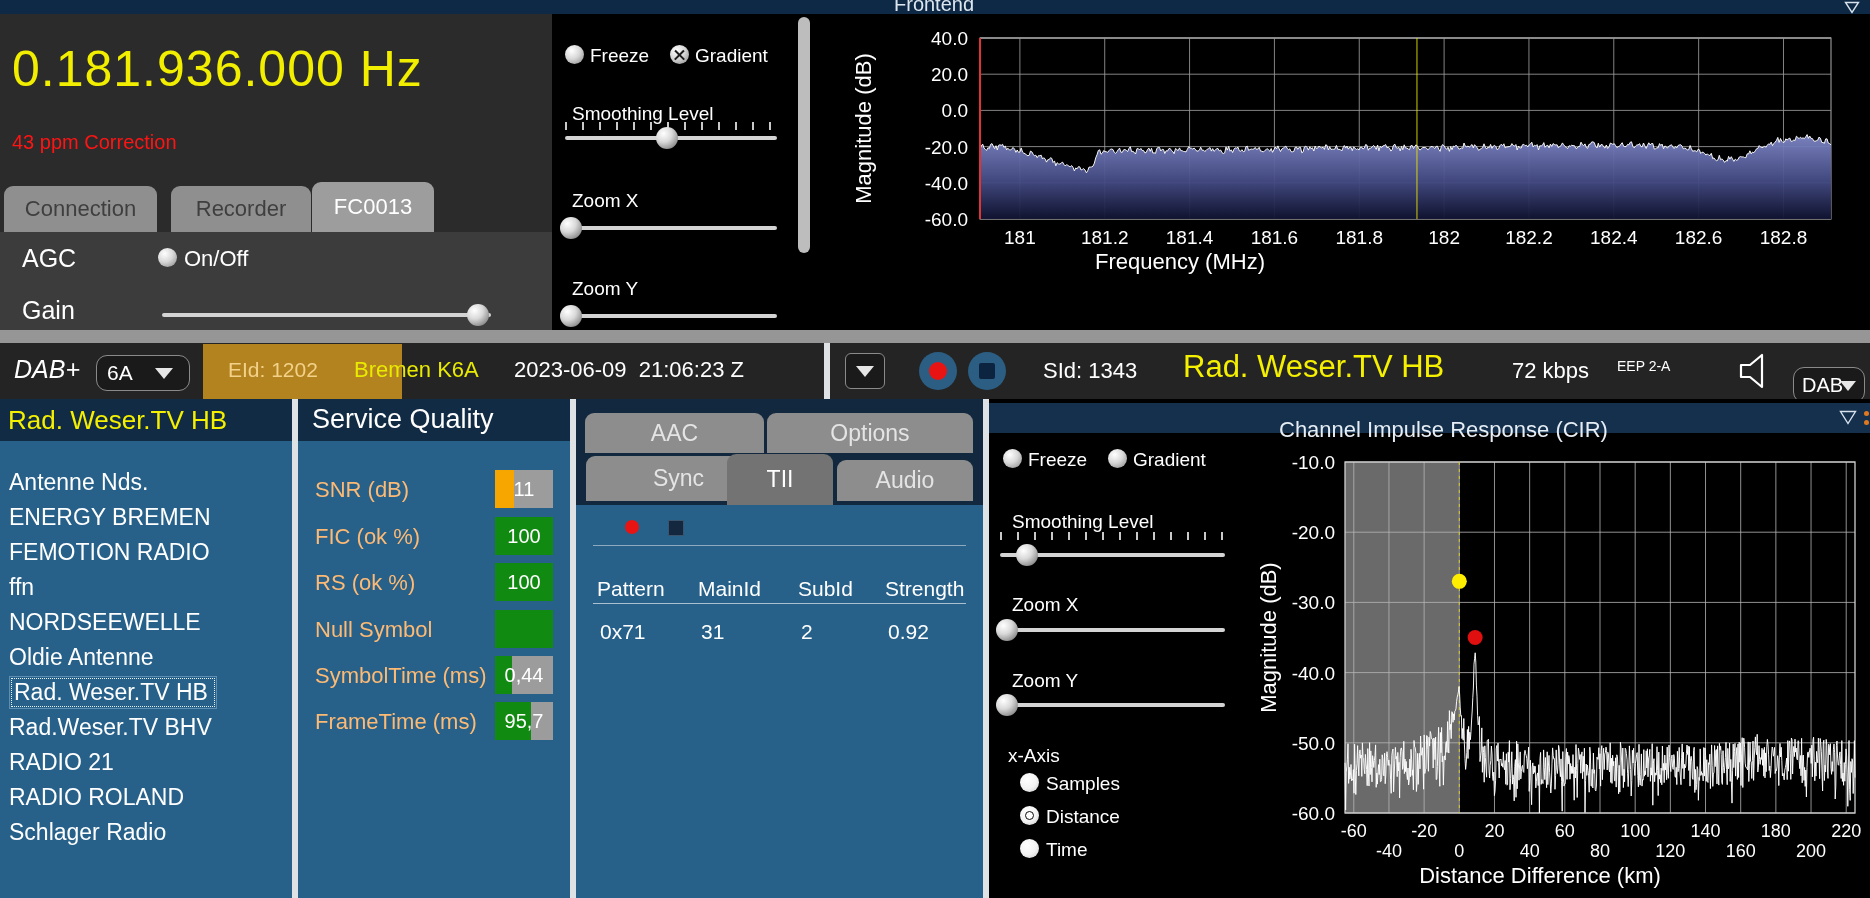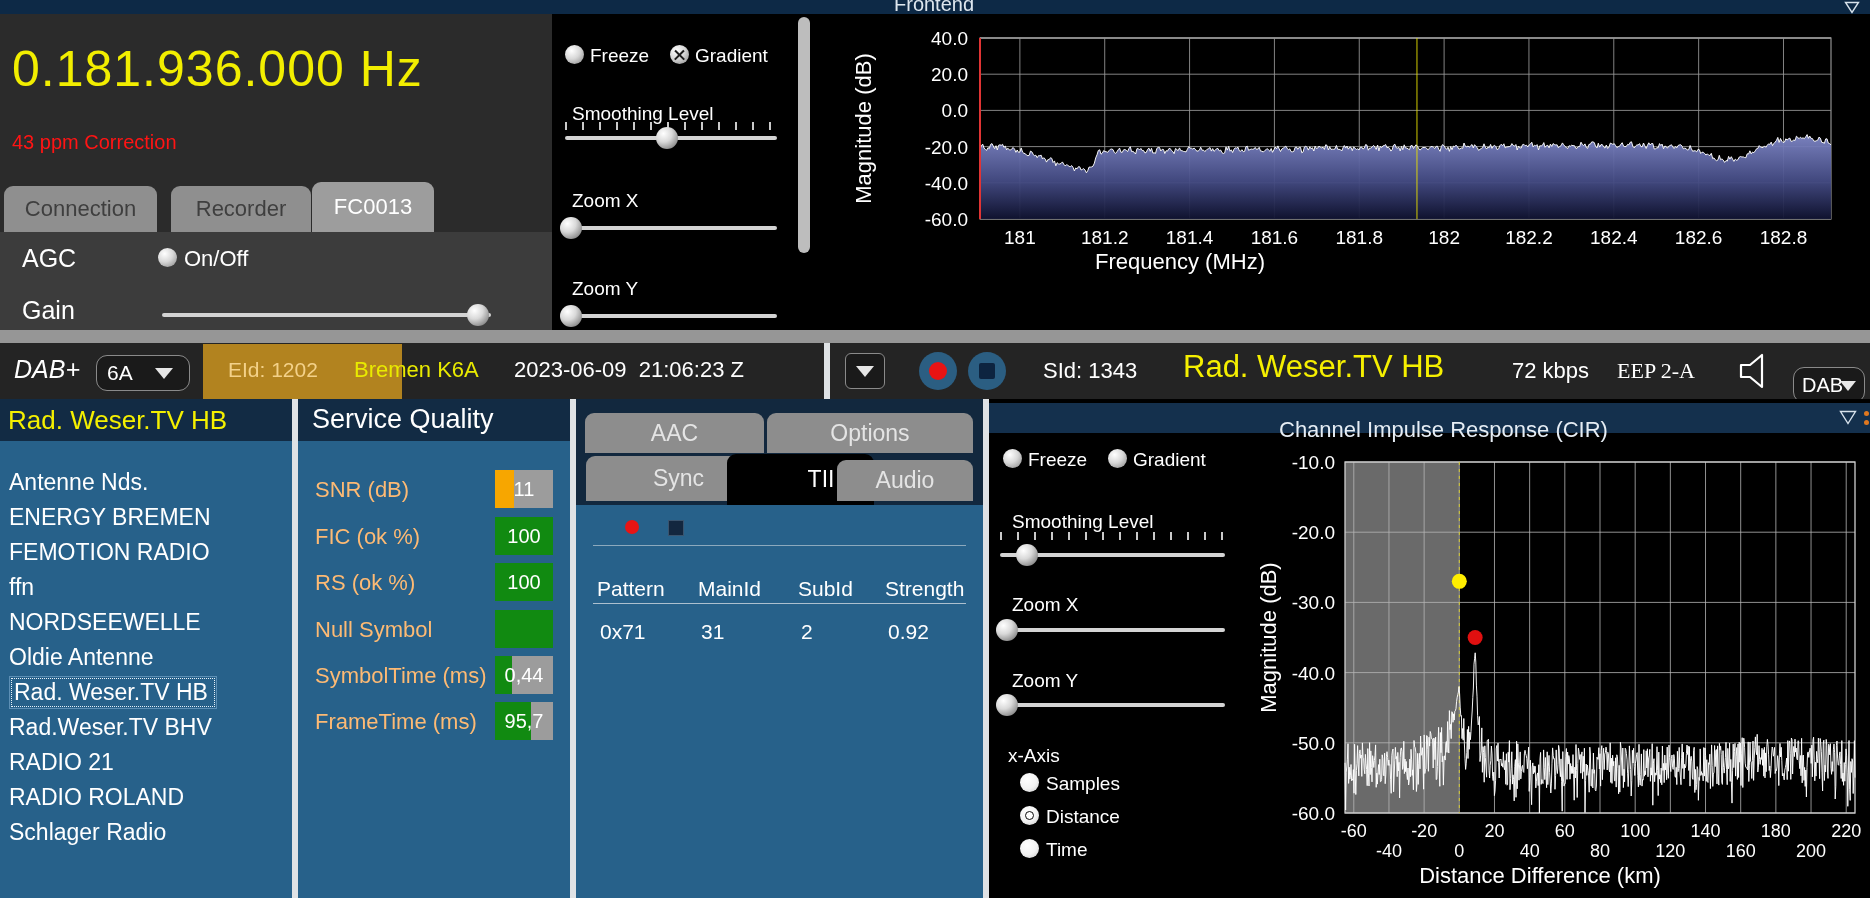--- a/index.html
+++ b/index.html
@@ -48,21 +48,21 @@
   .navyhdr{position:absolute;background:#122b44;}
   .bluebody{position:absolute;background:#27618a;}
   .stitem{height:35px;line-height:35px;padding-left:9px;font-size:23px;color:#fff;white-space:nowrap;}
   .stitem .sel{border:1px solid #5d8fb5;outline:1px dotted #e8f2fa;outline-offset:-3px;padding:2px 8px 3px 4px;}
   .sqlabel{position:absolute;font-size:22px;color:#fdba74;white-space:nowrap;}
   .sqbar{position:absolute;width:58px;height:38px;background:#9c9c9c;overflow:hidden;}
   .sqbar .fill{position:absolute;left:0;top:0;bottom:0;}
   .sqbar .val{position:absolute;left:0;right:0;top:0;bottom:0;display:flex;align-items:center;justify-content:center;
       font-size:20px;color:#fff;}
   .tiitab{position:absolute;border-radius:9px 9px 0 0;background:#8d8d8d;color:#e4e4e4;font-size:23px;text-align:center;}
-  .tiitab.active{background:#000000;color:#ffffff;padding-left:41px;}
+  .tiitab.active{background:#737373;color:#ffffff;}
   .tiicell{position:absolute;font-size:21px;color:#fff;white-space:nowrap;}
   svg text{font-family:"Liberation Sans",sans-serif;}
 </style>
 </head>
 <body>
 
 <div class="root">
 
   <div class="abs topbar">
     <span class="abs paneltitle" style="left:894px;top:-7px;">Frontend</span>
@@ -186,21 +186,21 @@
     </div>
     <div class="roundbtn" style="left:919px;top:9px;">
       <span class="reddot"></span>
     </div>
     <div class="roundbtn" style="left:968px;top:9px;">
       <span class="stopsq"></span>
     </div>
     <span class="abs" style="left:1043px;top:15px;font-size:22px;">SId: 1343</span>
     <span class="abs" style="left:1183px;top:6px;font-size:31px;color:#f5ef00;">Rad. Weser.TV HB</span>
     <span class="abs" style="left:1512px;top:15px;font-size:22px;">72 kbps</span>
-    <span class="abs" style="left:1617px;top:15px;font-size:22px;font-family:Liberation Serif, serif;">EEP 2-A</span>
+    <span class="abs" style="left:1617px;top:15px;font-size:14px;">EEP 2-A</span>
     <svg class="abs" style="left:1737px;top:8px;" width="36" height="40">
       <path d="M4 14 h9 l12 -10 v32 l-12 -10 h-9 z" fill="none" stroke="#ffffff" stroke-width="2.2" stroke-linejoin="round"></path>
     </svg>
     <div class="combo" style="left:1793px;top:24px;width:70px;height:34px;">
       <span class="abs" style="left:8px;top:6px;font-size:20px;">DAB</span>
       <span class="tri-down abs" style="left:46px;top:13px;border-left-width:8px;border-right-width:8px;border-top-width:10px;"></span>
     </div>
   </div>
 
   <div class="navyhdr" style="left:0;top:399px;width:292px;height:42px;">

